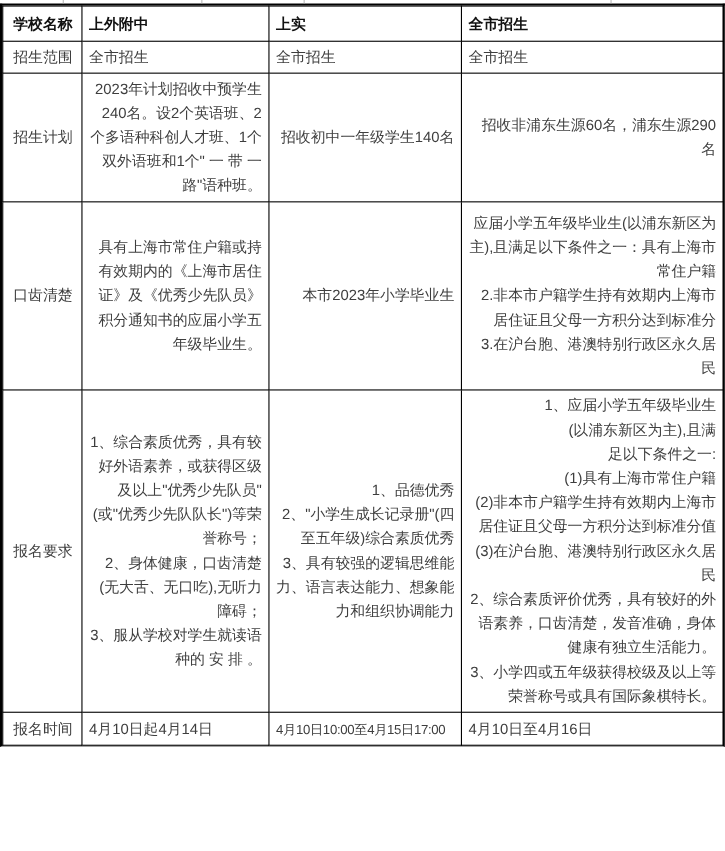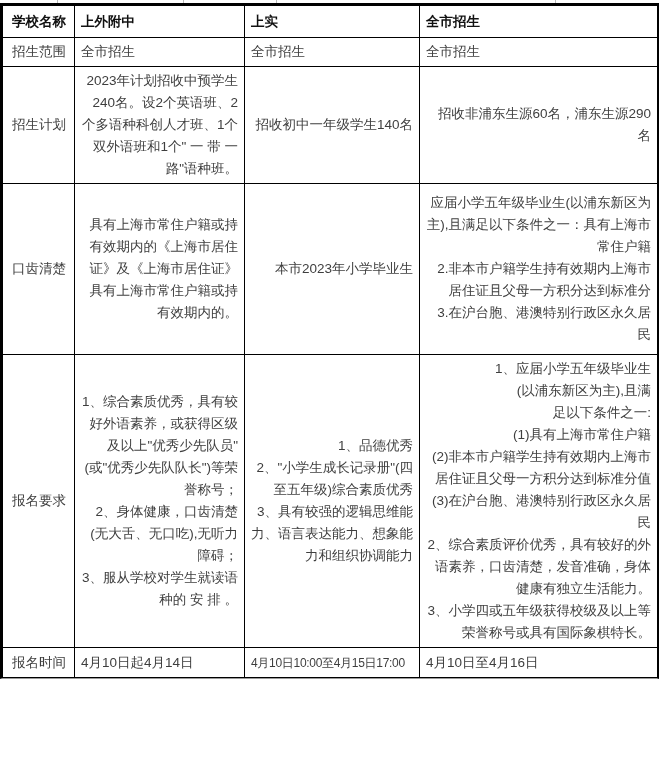--- a/index.html
+++ b/index.html
@@ -117,21 +117,21 @@
 
   <tr class="r-plan">
     <td class="lbl">招生计划</td>
     <td class="left">2023年计划招收中预学生240名。设2个英语班、2个多语种科创人才班、1个双外语班和1个" 一 带 一 路"语种班。</td>
     <td class="left">招收初中一年级学生140名</td>
     <td class="left">招收非浦东生源60名，浦东生源290名</td>
   </tr>
 
   <tr class="r-target">
     <td class="lbl">口齿清楚</td>
-    <td class="left">具有上海市常住户籍或持有效期内的《上海市居住证》及《上海市居住证》具有上海市常住户籍或持有效期内的。</td>
+    <td class="left">具有上海市常住户籍或持有效期内的《上海市居住证》及《优秀少先队员》积分通知书的应届小学五年级毕业生。</td>
     <td class="left">本市2023年小学毕业生</td>
     <td class="left">应届小学五年级毕业生(以浦东新区为主),且满足以下条件之一：具有上海市常住户籍
 2.非本市户籍学生持有效期内上海市居住证且父母一方积分达到标准分
 3.在沪台胞、港澳特别行政区永久居民</td>
   </tr>
 
   <tr class="r-req">
     <td class="lbl">报名要求</td>
     <td class="left">1、综合素质优秀，具有较好外语素养，或获得区级及以上"优秀少先队员"(或"优秀少先队队长")等荣誉称号；
 2、身体健康，口齿清楚(无大舌、无口吃),无听力障碍；

